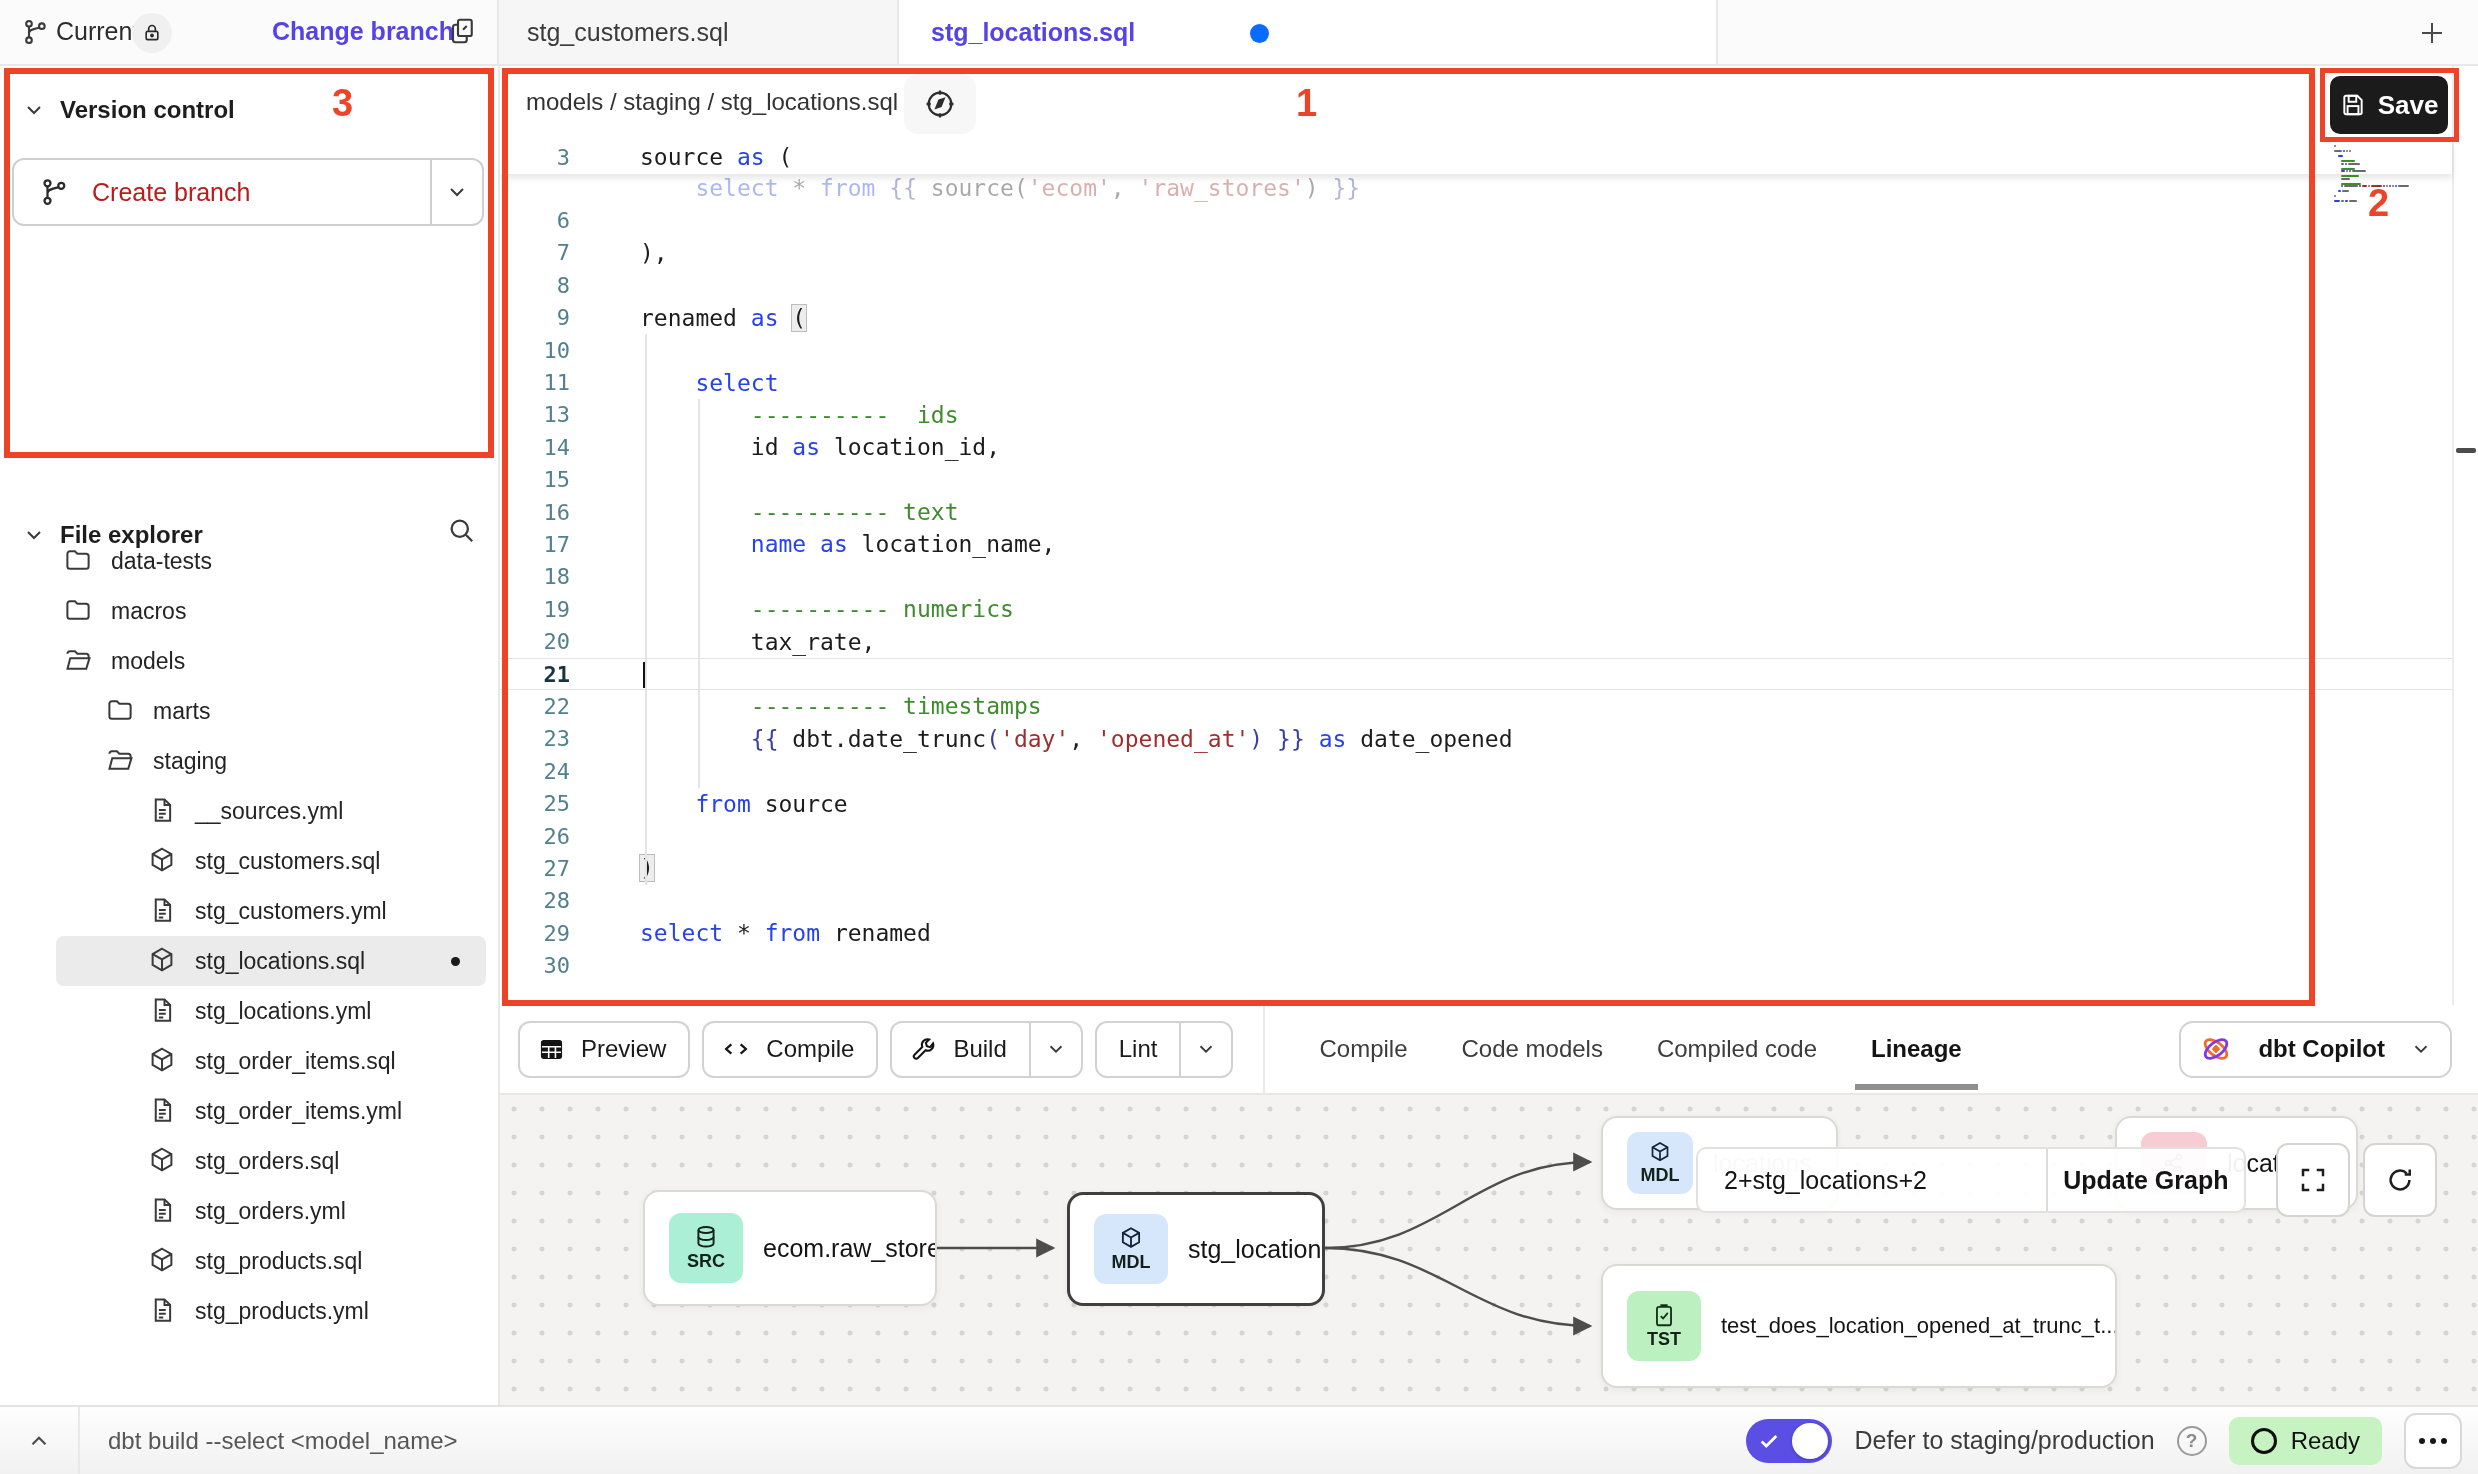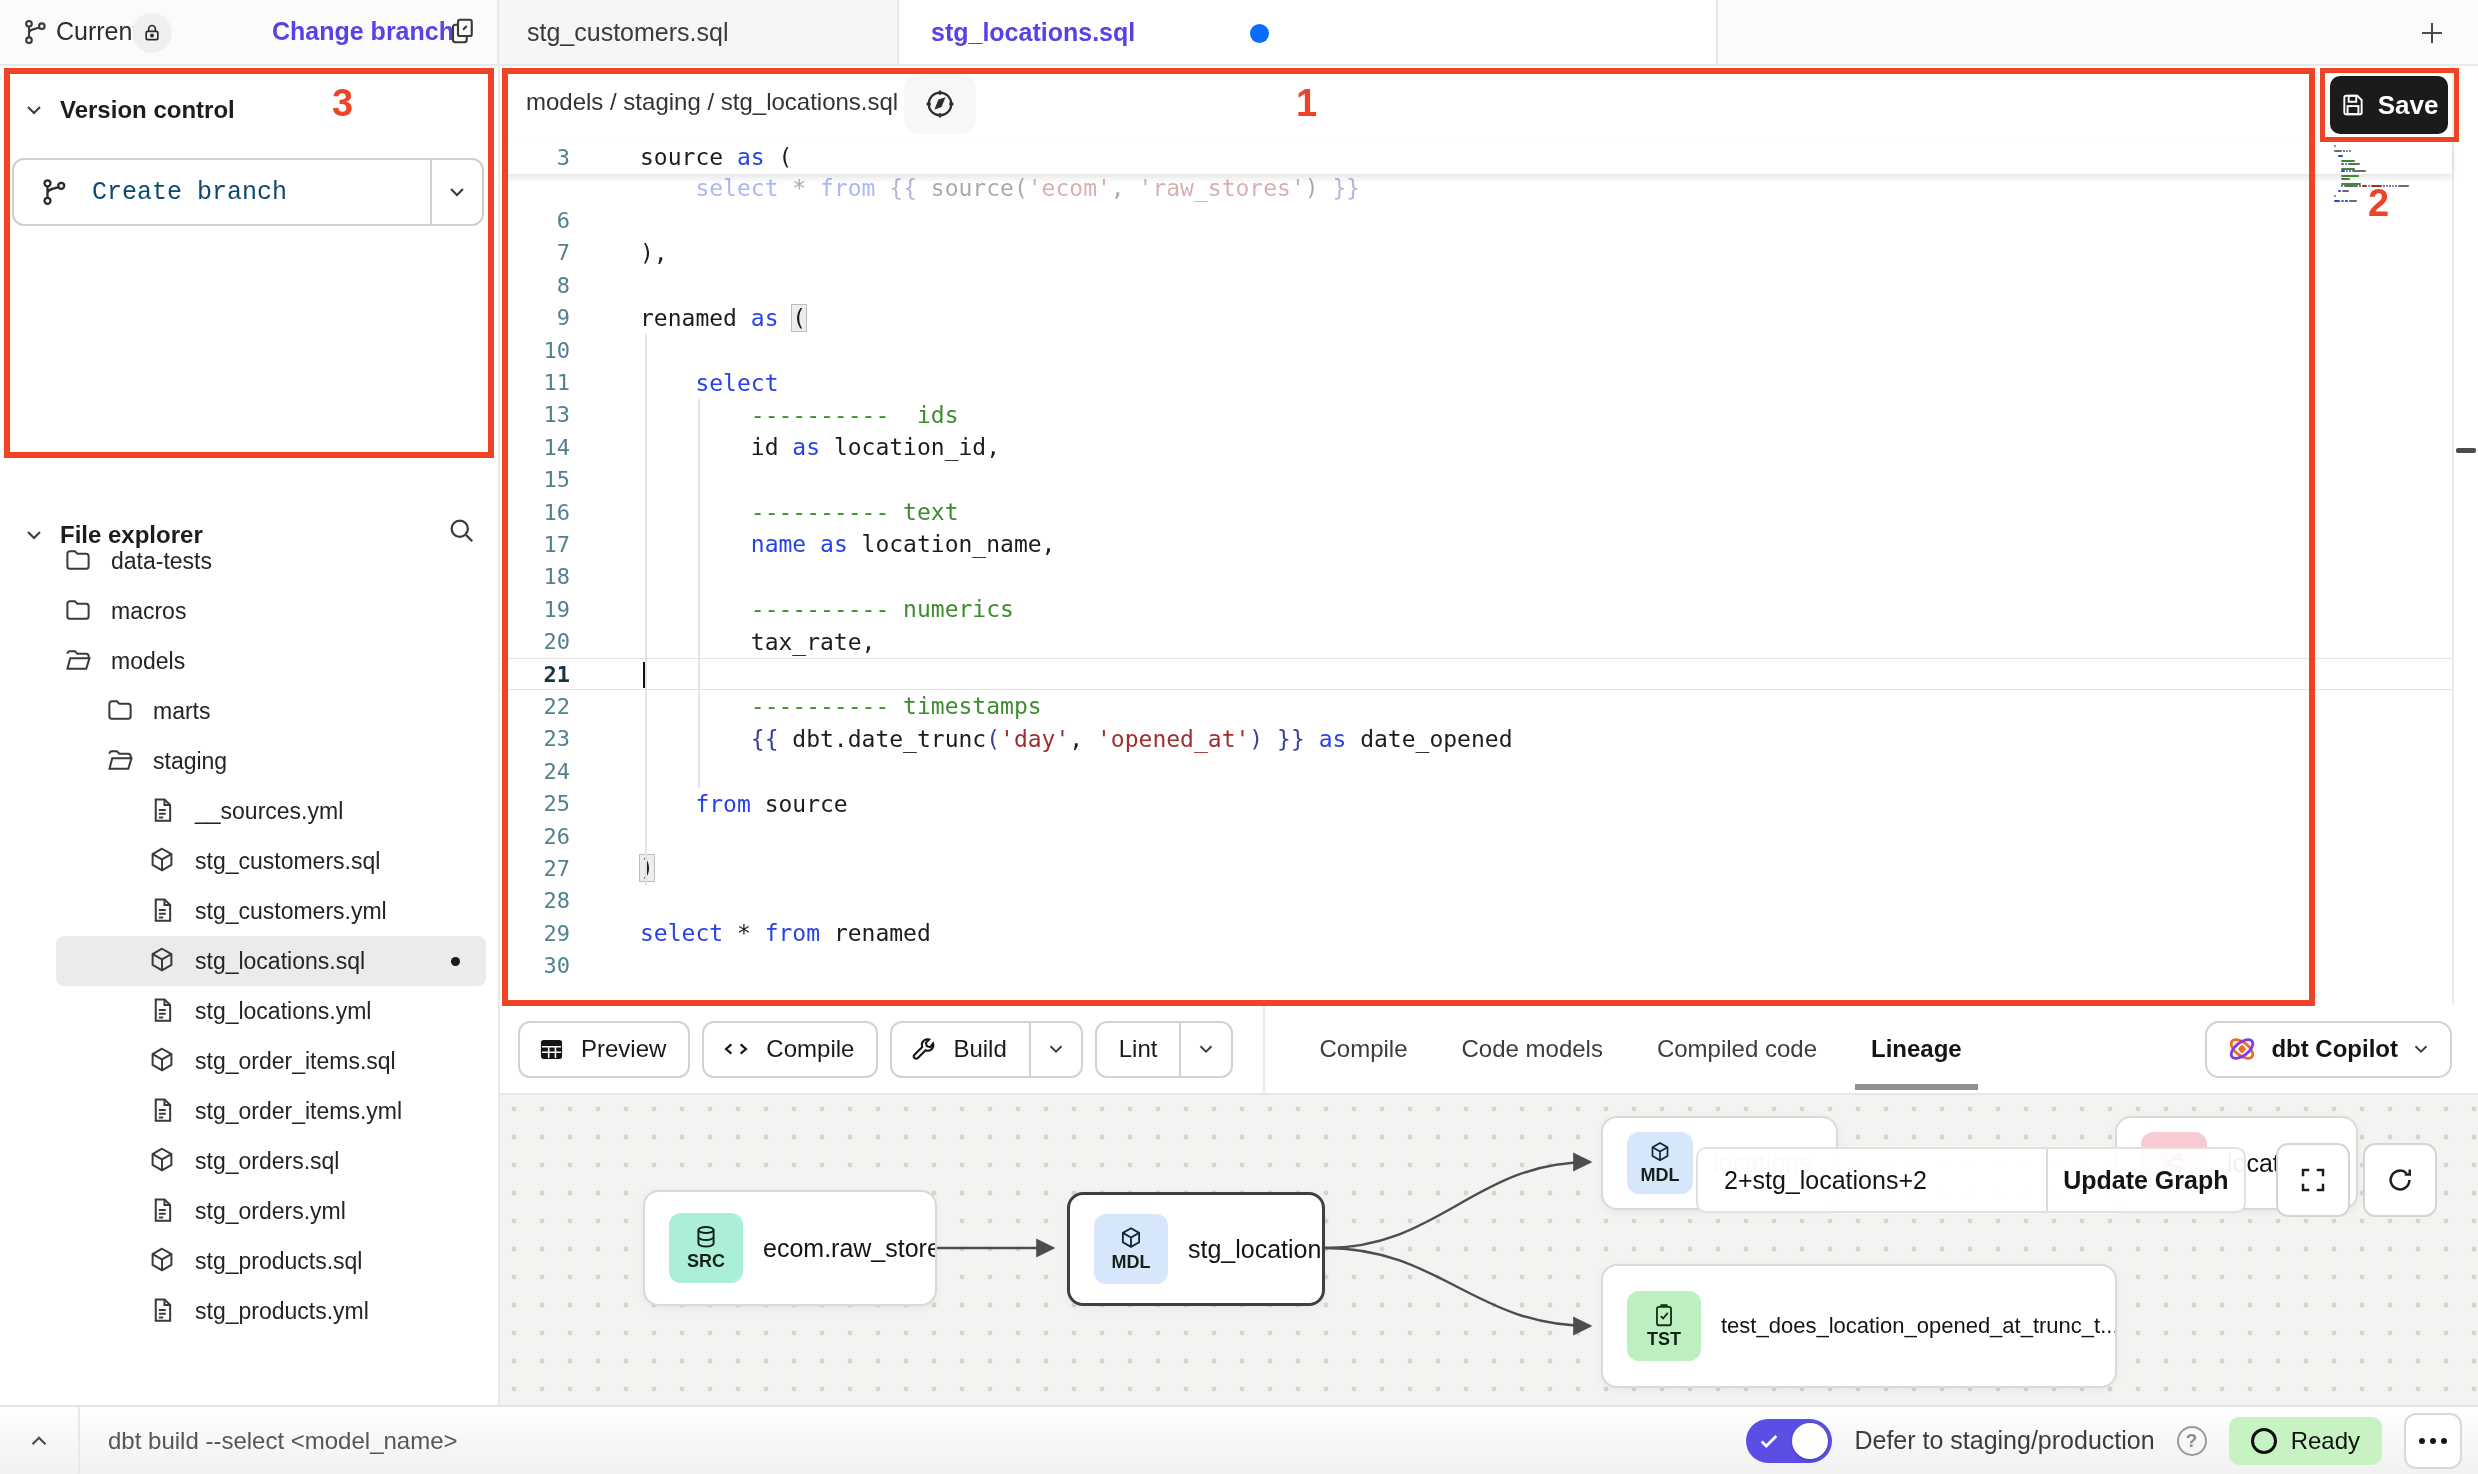--- a/index.html
+++ b/index.html
@@ -32,21 +32,21 @@
   .sidebar { position:absolute; left:0; top:66px; width:500px; height:1339px;
              background:#ffffff; border-right:2px solid #e8e8e8; }
   .panel-header { position:relative; height:40px; display:flex; align-items:center; }
   .vc-header { position:absolute; left:0; top:24px; width:100%; }
   .panel-chevron { margin-left:22px; }
   .panel-title { margin-left:14px; font-size:24px; font-weight:700; color:#1d1d1d; }
   .create-branch { position:absolute; left:12px; top:92px; width:472px; height:68px;
                    border:2px solid #cfcfcf; border-radius:12px; background:#fff;
                    display:flex; align-items:center; cursor:pointer; }
   .cb-icon { margin-left:26px; }
-  .cb-label { margin-left:22px; font-size:25px; color:#0c4a6e;font-family:Liberation Mono, monospace; }
+  .cb-label { margin-left:22px; font-size:25px; color:#b91c1c; }
   .cb-divider { margin-left:auto; width:2px; height:100%; background:#cfcfcf; }
   .cb-chevron { width:50px; display:flex; justify-content:center; }
 
   .fe-header { position:absolute; left:0; top:429px; width:100%;margin-top:20px; }
   .fe-search { position:absolute; right:22px; top:0px; cursor:pointer; }
 
   .tree { position:absolute; left:0; top:470px; width:100%; }
   .tree-row { position:relative; height:50px; margin:0 12px 0 56px; border-radius:8px;
               display:flex; align-items:center; cursor:pointer; }
   .tree-row.active { background:#ebebeb; }
@@ -97,21 +97,21 @@
   .tb-main { display:flex; align-items:center; padding:0 18px; height:100%; gap:12px; }
   .tb-seg { height:100%; border-left:2px solid #d2d2d2; display:flex; align-items:center; padding:0 14px; }
   .tb-group { display:flex; gap:12px; margin-left:18px; }
   .tb-sep { width:2px; height:90px; background:#ebebeb; margin-left:30px; }
   .tb-tabs { display:flex; gap:54px; margin-left:54px; height:100%; align-items:center; }
   .tb-tab { position:relative; font-size:24px; color:#3c3c3c; cursor:pointer; white-space:nowrap; }
   .tb-tab.active { font-weight:600; color:#141414; }
   .tb-tab.active::after { content:""; position:absolute; left:-16px; right:-16px; bottom:-27px;
                           height:6px; background:#8f8f8f; }
   .copilot-btn { margin-left:auto; margin-right:26px; height:57px; border:2px solid #d2d2d2; border-radius:14px;
-                 background:#fff; display:flex; align-items:center; gap:12px; padding:0 18px; cursor:pointer; }
+                 background:#fff; display:flex; align-items:center; gap:25px; padding:0 18px; cursor:pointer; }
   .copilot-label { font-size:24px; font-weight:600; color:#141414; }
 
   
   .lineage { position:absolute; left:500px; top:1095px; width:1978px; height:310px;
              background-color:#f4f3f1;
              background-image:radial-gradient(circle, #d7d5d0 2.2px, transparent 2.8px);
              background-size:28px 28px; overflow:hidden; }
   .edges { position:absolute; left:0; top:0; z-index:0; }
   .lnode { position:absolute; background:#fff; border:2px solid #dbd9d5; border-radius:16px;
            box-shadow:0 2px 8px rgba(0,0,0,0.05); display:flex; align-items:center;

